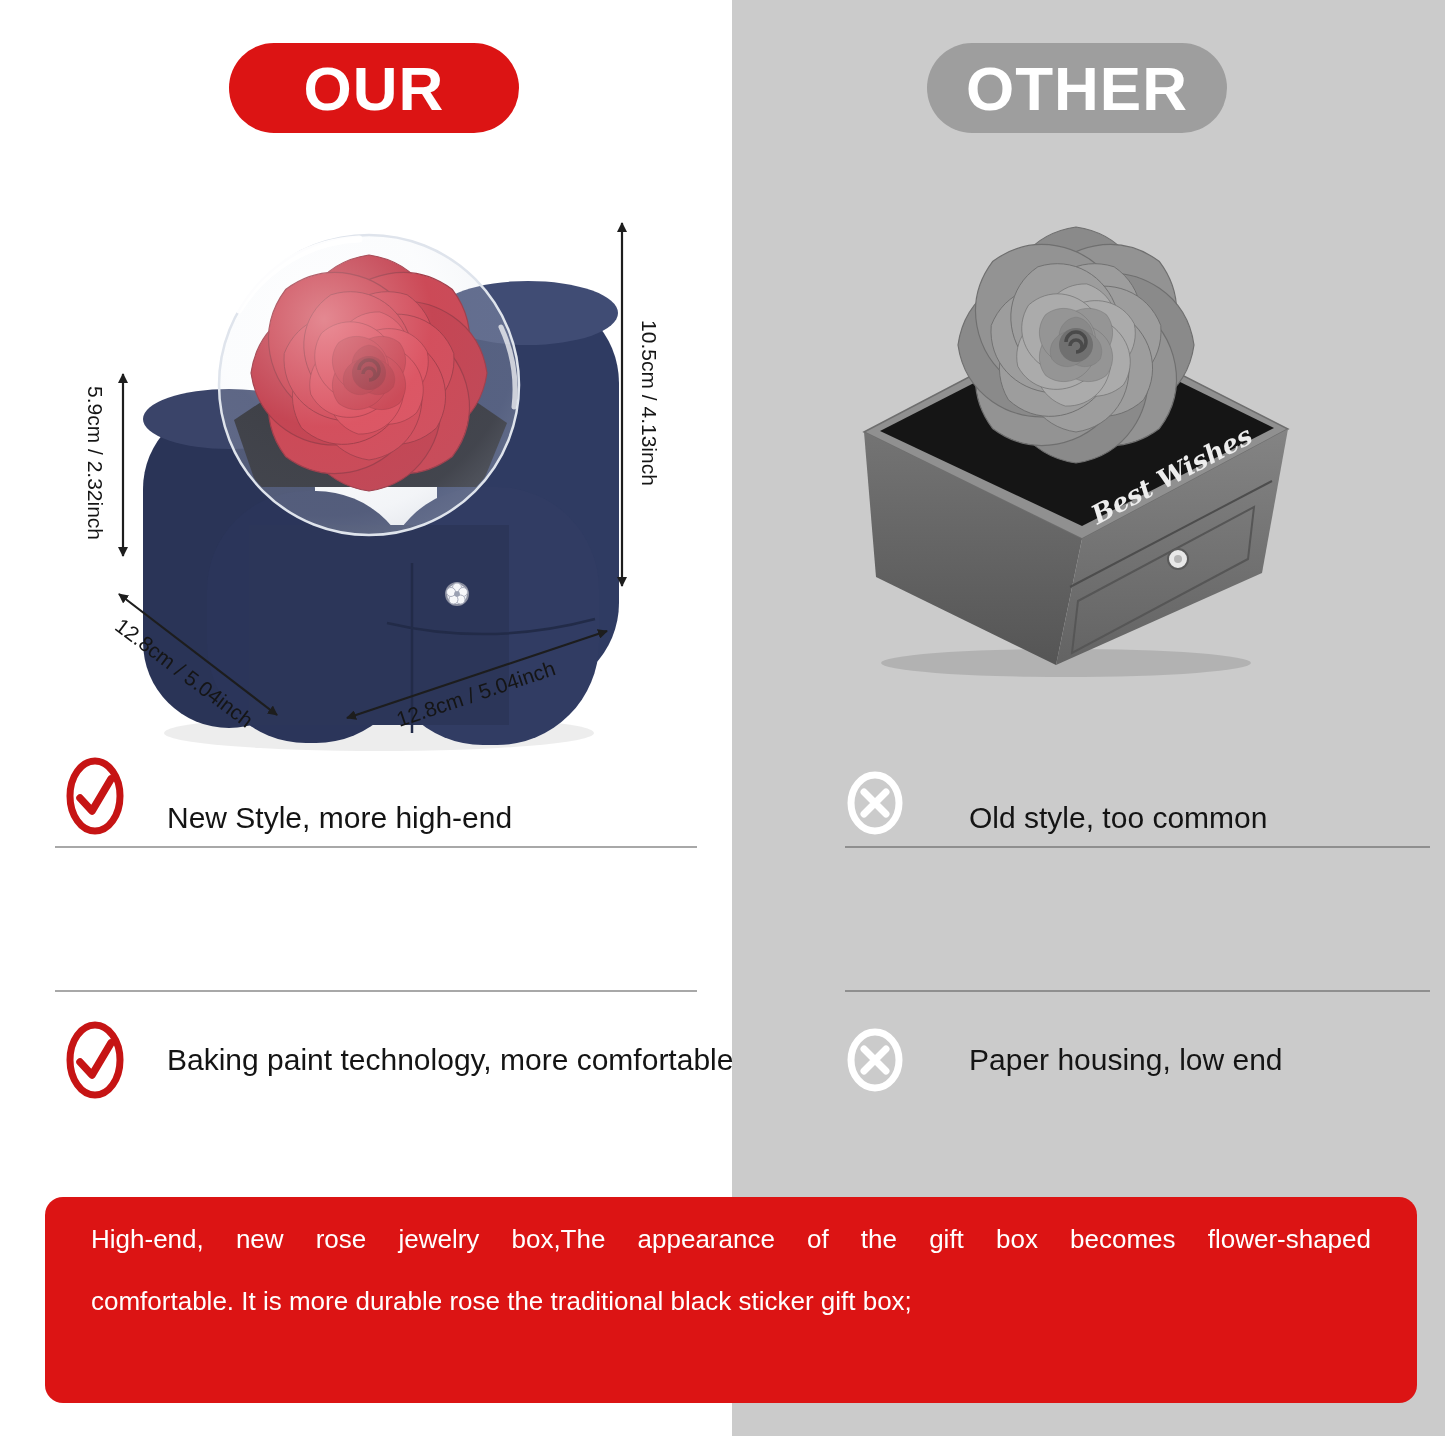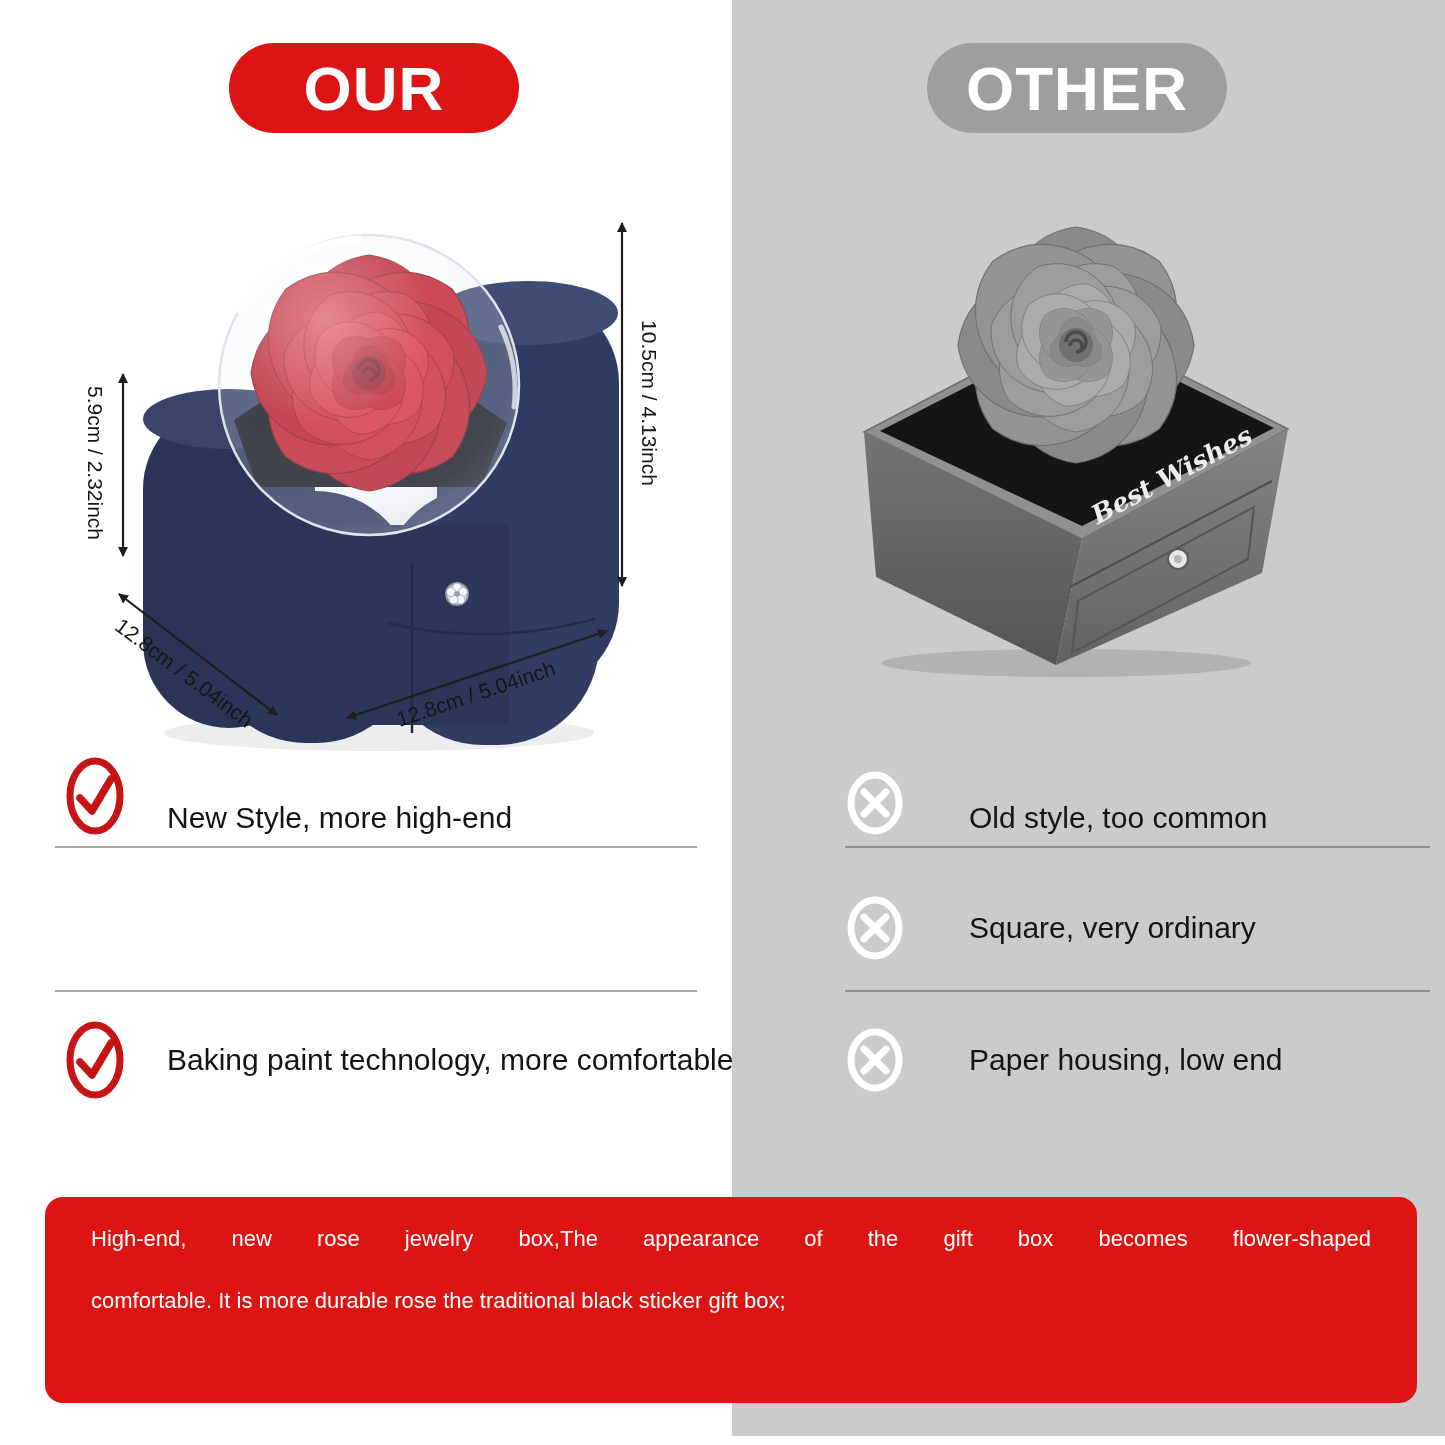--- a/index.html
+++ b/index.html
@@ -33,21 +33,21 @@
   .row-r .icon{margin-right:66px;}
   .row .label{font-size:30px; color:#141414; white-space:nowrap;}
   .r1{top:755px;align-items:flex-end;} .r2{top:888px;} .r3{top:1020px;}
   .divider{position:absolute; height:2px;}
   .div-l{left:46px; width:642px; background:#a8a8a8;}
   .div-r{left:836px; width:585px; background:#8f8f8f;}
   .d1{top:846px;} .d2{top:990px;}
   
   .footer{position:absolute; left:36px; top:1197px; width:1372px; height:206px;
     background:#dc1414; border-radius:18px; box-sizing:border-box;
-    padding:11px 46px 0 46px; color:#ffffff; font-size:22px;}
+    padding:11px 46px 0 46px; color:#ffffff; font-size:26px;}
   .f-line{height:62px; line-height:62px; white-space:nowrap; overflow:hidden;}
   .f-just{text-align:justify; text-align-last:justify;}
 </style>
 </head>
 <body>
 
 <div class="canvas">
 
   <div class="right-bg"></div>
 
@@ -236,27 +236,20 @@
   </div>
 
   <div class="row row-l r3">
     <svg class="icon" width="58" height="78" viewBox="0 0 58 78">
       <ellipse cx="29" cy="39" rx="25" ry="35" fill="none" stroke="#c61414" stroke-width="7"></ellipse>
       <path d="M14,41 L26,54 L45,22" fill="none" stroke="#c61414" stroke-width="7.5" stroke-linecap="round" stroke-linejoin="round"></path>
     </svg>
     <span class="label">Baking paint technology, more comfortable</span>
   </div>
   <div class="divider div-r d1"></div>
-  <div class="row row-r r2">
-    <svg class="icon" width="56" height="64" viewBox="0 0 56 64">
-      <ellipse cx="28" cy="32" rx="24" ry="28" fill="none" stroke="#ffffff" stroke-width="7"></ellipse>
-      <path d="M17,21 L39,43 M39,21 L17,43" stroke="#ffffff" stroke-width="7" stroke-linecap="round"></path>
-    </svg>
-    <span class="label">Square, very ordinary</span>
-  </div>
   <div class="divider div-r d2"></div>
   <div class="row row-r r3">
     <svg class="icon" width="56" height="64" viewBox="0 0 56 64">
       <ellipse cx="28" cy="32" rx="24" ry="28" fill="none" stroke="#ffffff" stroke-width="7"></ellipse>
       <path d="M17,21 L39,43 M39,21 L17,43" stroke="#ffffff" stroke-width="7" stroke-linecap="round"></path>
     </svg>
     <span class="label">Paper housing, low end</span>
   </div>
 
   <div class="footer">

